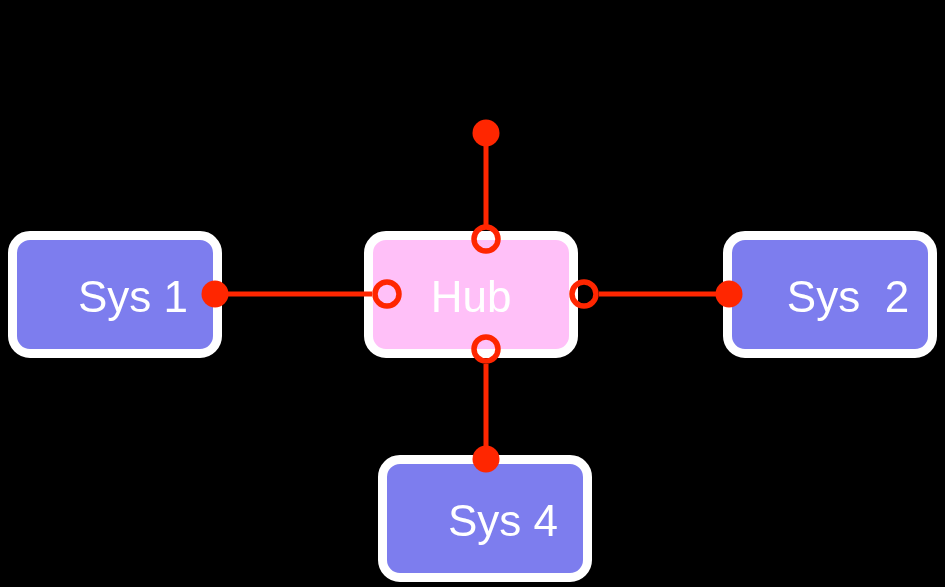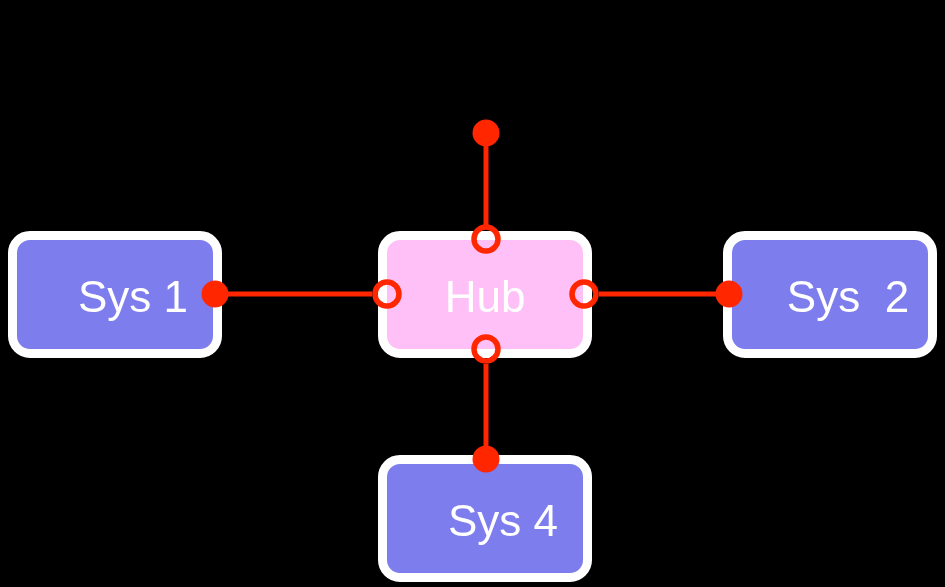--- a/index.html
+++ b/index.html
@@ -33,21 +33,21 @@
     color: #ffffff;
     font-size: 44px;
     line-height: 1;
     white-space: pre;      
     transform: translateY(2px);
   }
   .node.sys .label { transform: translate(18px, 2px); }
 
   #node-sys1 { left: 378px; top: 6px;   }
   #node-sys2 { left: 8px;   top: 231px; }
-  #node-hub  { left: 378px; top: 231px; }
+  #node-hub  { left: 364px; top: 231px; }
   #node-sys3 { left: 723px; top: 231px; }
   #node-sys4 { left: 378px; top: 455px; }
 
   svg.connections {
     position: absolute;
     left: 0; top: 0;
     width: 945px;
     height: 587px;
     z-index: 2;
     pointer-events: none;

